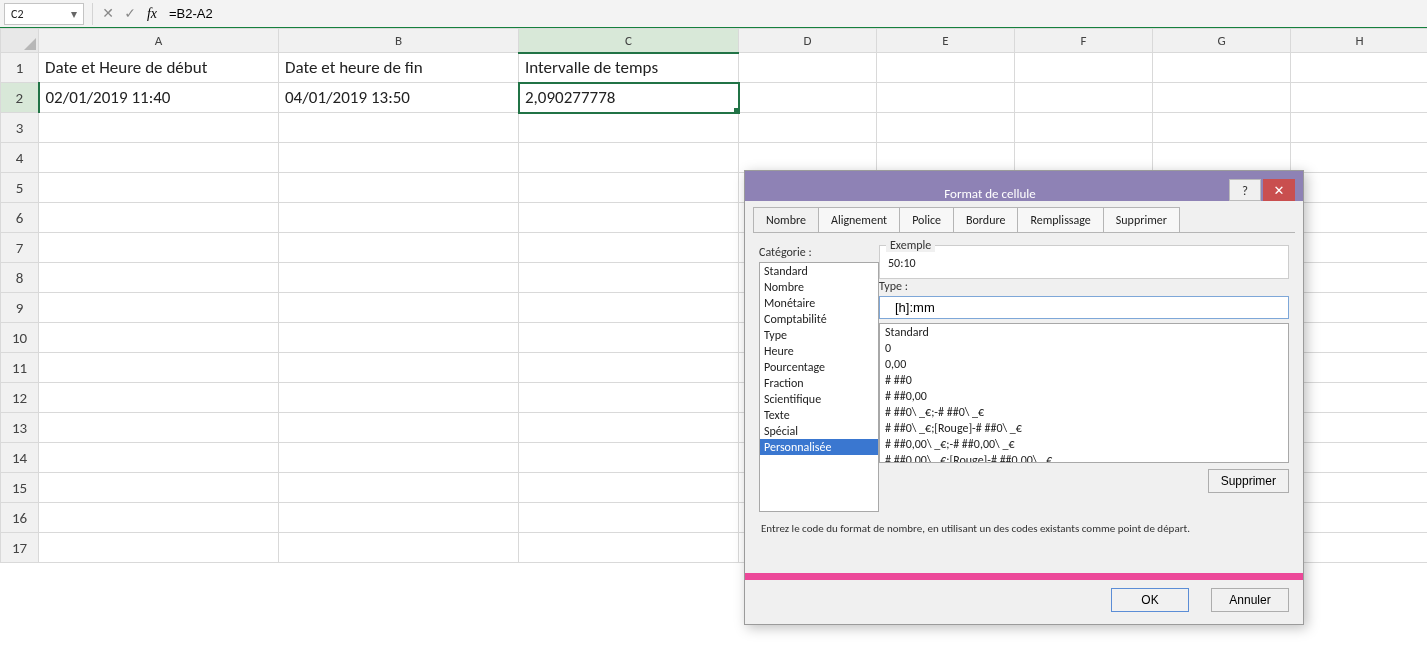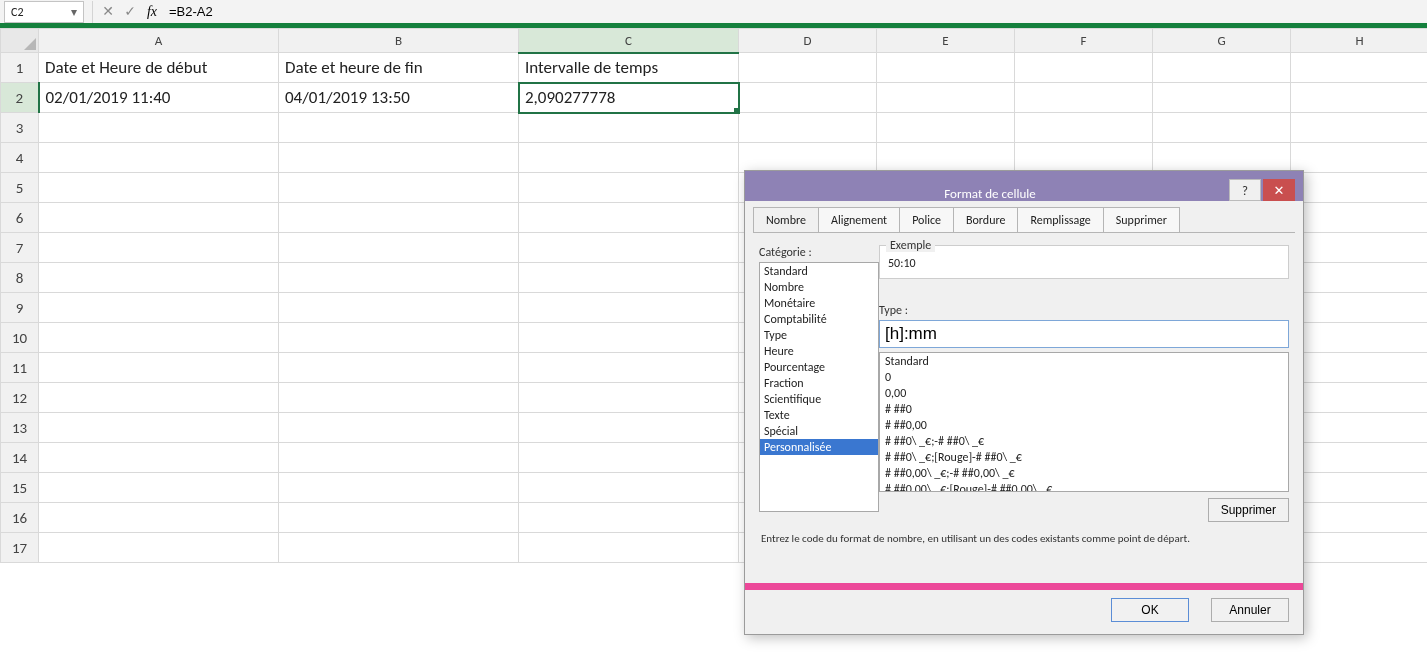--- a/index.html
+++ b/index.html
@@ -1,18 +1,18 @@
 <!DOCTYPE html>
 <html><head>
 <meta charset="utf-8">
 <style>
   html,body{margin:0;padding:0;font-family:Calibri,"Segoe UI",Arial,sans-serif;font-size:12px;color:#222;background:#fff;overflow:hidden;width:1427px;height:659px}
   *{box-sizing:border-box}
   
-  .fbar{display:flex;align-items:center;height:28px;border-bottom:5px solid #15803d;background:#f3f3f3}
+  .fbar{display:flex;align-items:center;height:28px;border-bottom:1px solid #15803d;background:#f3f3f3}
   .namebox{width:80px;height:22px;margin:0 4px;border:1px solid #c4c4c4;background:#fff;display:flex;align-items:center;padding:0 6px;font-size:12px}
   .namebox .dd{margin-left:auto;color:#666}
   .fbar .sep{width:1px;height:22px;background:#d4d4d4;margin:0 4px}
   .fbar .ico{width:22px;height:22px;display:flex;align-items:center;justify-content:center;color:#888;font-size:14px}
   .fbar .fx{font-style:italic;font-family:"Times New Roman",serif;color:#000000}
   .fbar input.formula{flex:1;border:none;background:transparent;font-size:13px;padding:0 6px;outline:none;color:#000}
   
   .sheet{position:relative;width:1427px}
   table.grid{border-collapse:collapse;table-layout:fixed;width:1427px}
   table.grid th,table.grid td{border:1px solid #d9d9d9;padding:0;font-weight:normal}
@@ -40,24 +40,24 @@
   .dlg .tab+.tab{margin-left:-1px}
   .dlg .tab.active{background:#f0f0f0;z-index:2}
   .dlg .tabline{height:1px;background:#b5b5b5;margin:0 8px}
   .dlg .body{padding:12px 14px 8px 14px}
   .dlg .row{display:flex;gap:0}
   .dlg label.lab{font-size:12px;color:#333;display:block;margin-bottom:3px}
   .catbox{width:120px;height:250px;border:1px solid #a8a8a8;background:#fff;overflow-y:scroll;font-size:12px}
   .catbox div{padding:1px 4px;cursor:default}
   .catbox div.sel{background:#3a77d0;color:#fff}
   .right{flex:1}
-  .exbox{border:1px solid #cdcdcd;background:#fff;padding:10px 8px 8px 8px;margin-bottom:24px;position:relative}
+  .exbox{border:1px solid #cdcdcd;background:#fff;padding:10px 8px 8px 8px;margin-bottom:0;position:relative}
   .exbox .leg{position:absolute;top:-8px;left:6px;background:#f0f0f0;padding:0 4px;font-size:12px;color:#333}
   .exbox .val{font-size:12px}
-  input.type{width:100%;border:1px solid #a8a8a8;padding:3px 5px;font-size:17px;outline:1px solid #7ea7d8;outline-offset:-1px}
+  input.type{width:100%;border:1px solid #a8a8a8;padding:3px 15px;font-size:13px;outline:1px solid #7ea7d8;outline-offset:-1px}
   .fmtlist{width:100%;height:140px;border:1px solid #a8a8a8;background:#fff;margin-top:4px;overflow-y:scroll;font-size:12px}
   .fmtlist div{padding:1px 5px;cursor:default}
   .btnrow{display:flex;justify-content:flex-end;padding-top:6px}
   .btnrow button,.footer button{min-width:78px;padding:4px 12px;border:1px solid #adadad;background:#f1f1f1;font-size:12px;cursor:pointer}
   .hint{font-size:11px;color:#333;padding:10px 2px 30px 2px}
   .footer{display:flex;justify-content:flex-end;gap:22px;padding:8px 14px 12px 0;border-top:7px solid #ec4899}
   .footer button.primary{outline:1px solid #5b8dd6;outline-offset:-1px}
   
   .catbox::-webkit-scrollbar,.fmtlist::-webkit-scrollbar{width:16px}
   .catbox::-webkit-scrollbar-track,.fmtlist::-webkit-scrollbar-track{background:#f1f1f1}

